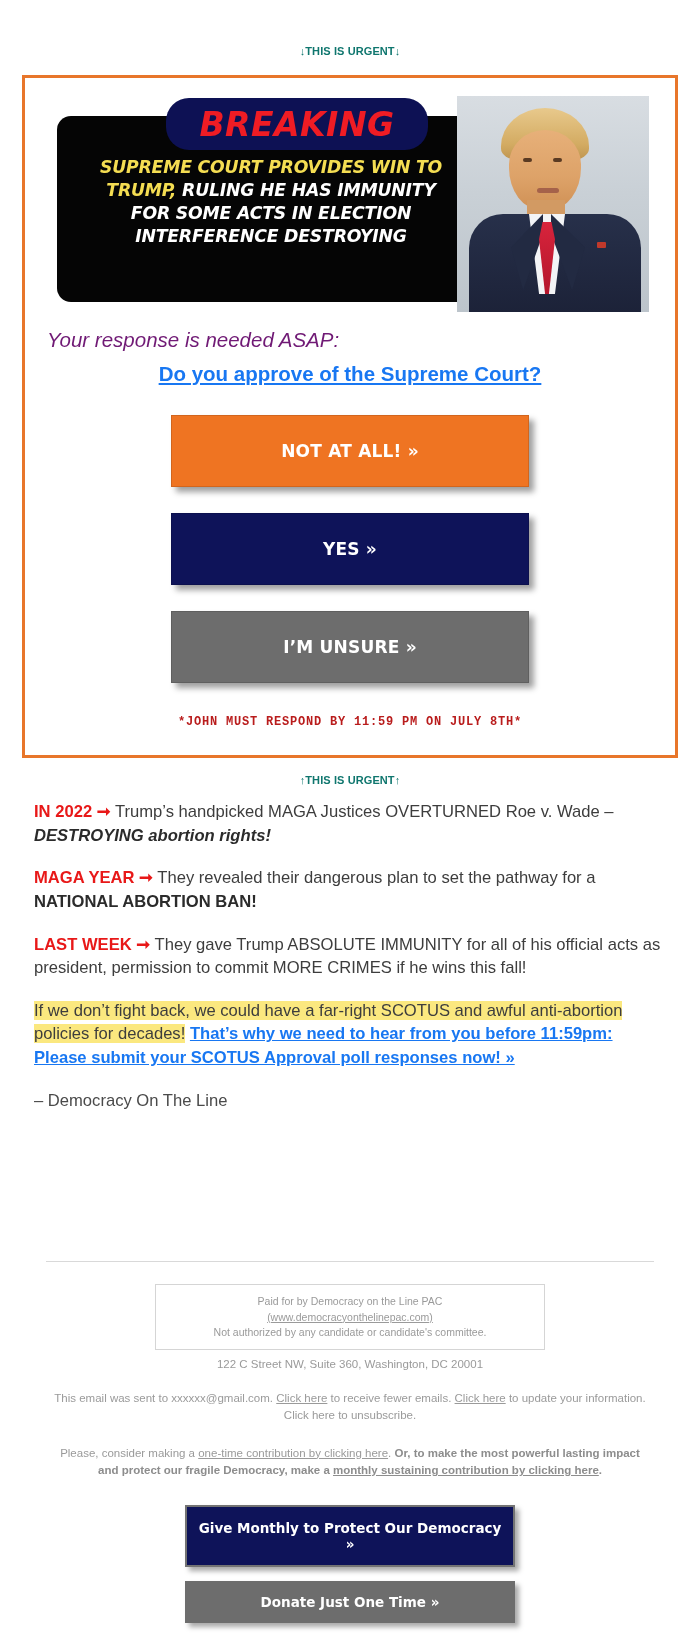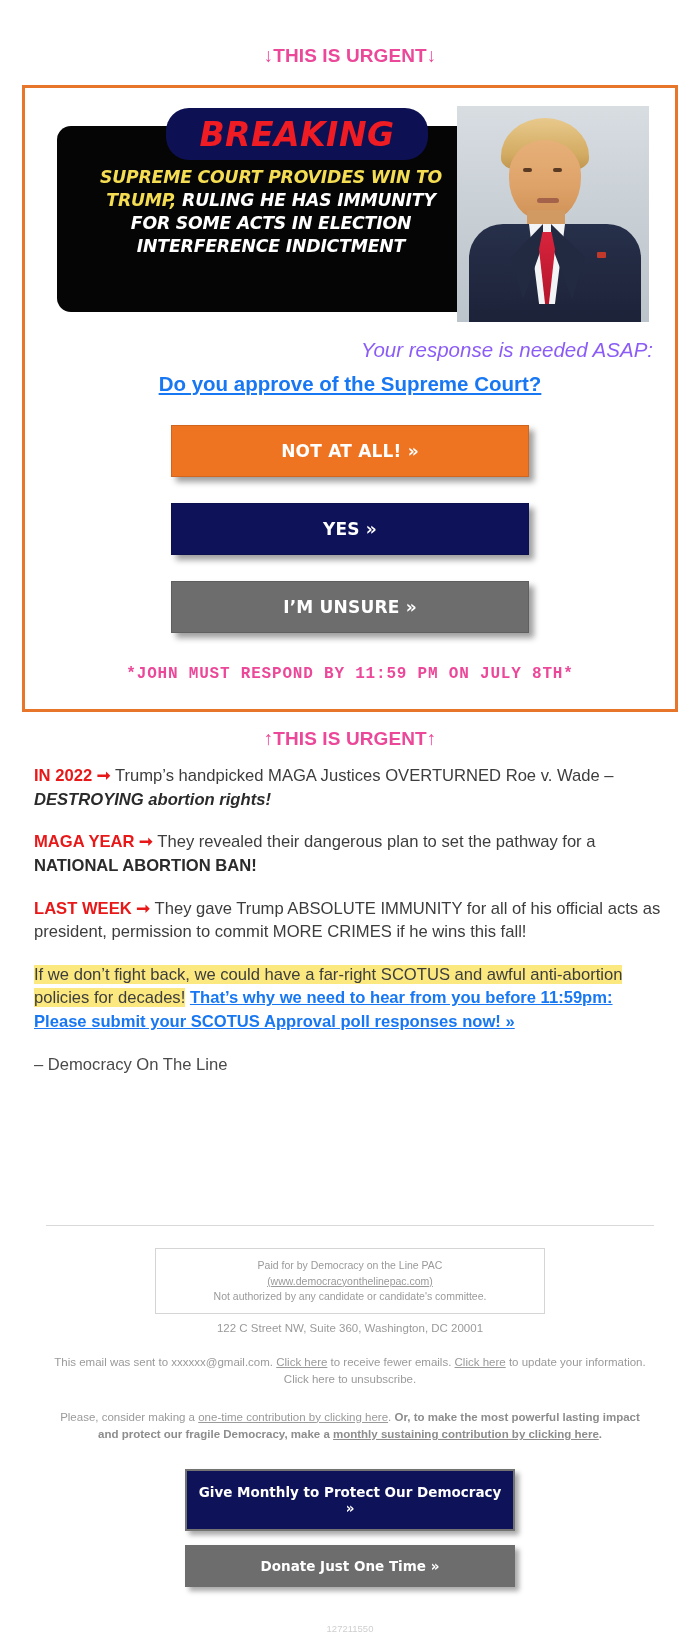--- a/index.html
+++ b/index.html
@@ -11,23 +11,23 @@
   body {
     font-family: "Liberation Sans", sans-serif;
     color: #333333;
     -webkit-font-smoothing: antialiased;
   }
   .page { width: 700px; min-height: 1636px; position: relative; background:#fff; }
 
   
   .urgent-line {
     text-align: center;
-    color: #ec4899;
-    font-weight: bold;
-    font-size: 19px;
+    color: #0f766e;
+    font-weight: bold;
+    font-size: 11px;
     letter-spacing: 0.1px;
   }
   .urgent-top { padding: 45px 0 18px; }
   .urgent-mid { padding: 16px 0 14px; }
 
   
   .card {
     margin: 0 22px;
     border: 3px solid #e8762a;
     background: #ffffff;
@@ -140,24 +140,24 @@
     background:#222a42;
     clip-path: polygon(0 0, 100% 44%, 62% 100%, 0 26%);
   }
   .ph-flag {
     position:absolute; left:140px; top:146px; width:9px; height:6px;
     background:#c0392b; border-radius:1px;
   }
 
   
   .q-lead {
-    text-align: right;
+    text-align: left;
     font-style: italic;
     font-size: 20.5px;
-    color: #8b5cf6;
+    color: #701a75;
     margin-top: 14px;
     line-height: 1.35;
   }
   .q-link {
     display: block;
     text-align: center;
     font-size: 20.5px;
     font-weight: bold;
     color: #1877f2;
     text-decoration: underline;
@@ -165,41 +165,41 @@
     line-height: 1.35;
   }
 
   
   .btns { margin: 28px 0 0; }
   .btn {
     display: block;
     width: 358px;
     margin: 0 auto 26px;
     text-align: center;
-    padding: 15px 10px;
+    padding: 25px 10px;
     font-family: "DejaVu Sans", sans-serif;
     font-weight: bold;
     font-size: 17px;
     color: #ffffff;
     letter-spacing: 0.2px;
     text-decoration: none;
     box-shadow: 5px 5px 6px rgba(0,0,0,0.38);
     border: 1px solid rgba(0,0,0,0.12);
   }
   .btn-orange { background: #ef7422; }
   .btn-navy   { background: #0e1359; }
   .btn-gray   { background: #6d6d6d; }
 
   
   .deadline {
     text-align: center;
-    color: #ec4899;
+    color: #b91c1c;
     font-family: "Liberation Mono", monospace;
     font-weight: bold;
-    font-size: 16px;
+    font-size: 12px;
     letter-spacing: 0.8px;
     padding: 6px 0 4px;
   }
 
   
   .body-copy { padding: 0 34px; }
   .para {
     font-size: 16.6px;
     line-height: 1.42;
     color: #3d3d3d;
@@ -284,21 +284,21 @@
 
     <div class="news-wrap">
       <div class="news-black"></div>
       <div class="news-badge">
         <span>BREAKING</span>
       </div>
       <div class="news-text">
         <span class="hl">SUPREME COURT PROVIDES WIN TO</span><br>
         <span class="hl">TRUMP,</span><span> RULING HE HAS IMMUNITY</span><br>
         <span>FOR SOME ACTS IN ELECTION</span><br>
-        <span>INTERFERENCE INDICTMENT</span>
+        <span>INTERFERENCE DESTROYING</span>
       </div>
       <div class="photo">
         <div class="ph-hair"></div>
         <div class="ph-face"></div>
         <div class="ph-eye l"></div>
         <div class="ph-eye r"></div>
         <div class="ph-mouth"></div>
         <div class="ph-neck"></div>
         <div class="ph-suit"></div>
         <div class="ph-shirt"></div>

